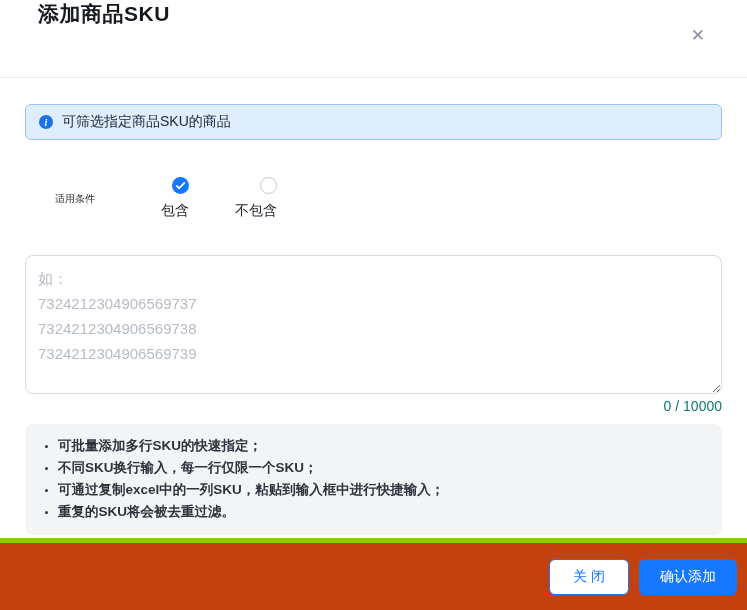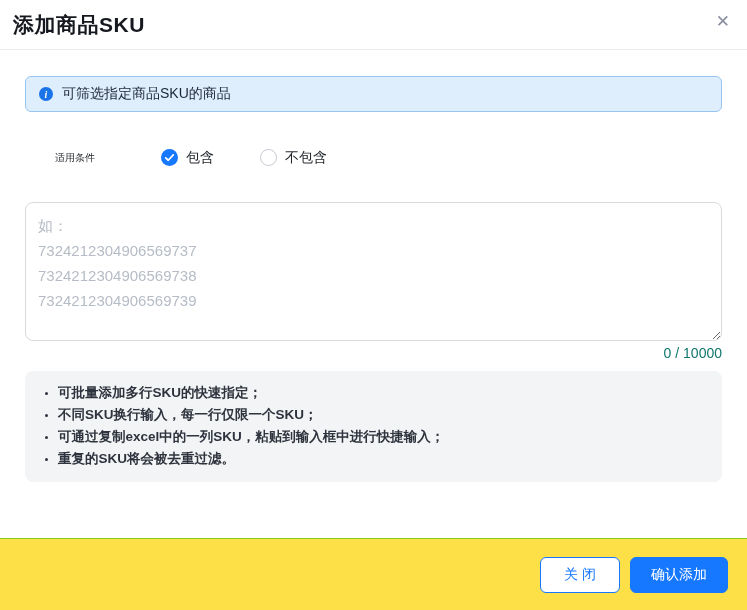--- a/index.html
+++ b/index.html
@@ -7,23 +7,23 @@
     width: 747px; height: 610px;
     background: #ffffff;
     font-family: "Liberation Sans", "DejaVu Sans", sans-serif;
     overflow: hidden;
     color: #1f2329;
   }
   .modal { position: relative; width: 747px; height: 610px; background: #fff; }
 
   
   .modal-header {
-    height: 50px;
-    display: flex; align-items: center; justify-content: space-between;
-    padding: 0 13px;
+    height: 78px;
+    display: flex; justify-content: space-between;
+    padding: 0 38px;
     border-bottom: 1px solid #ececee;
   }
   .modal-title { font-size: 21px; font-weight: 700; color: #15181e; letter-spacing: .5px; }
   .close-btn {
     border: none; background: transparent; cursor: pointer;
     font-size: 17px; color: #8b90a0; line-height: 1;
     padding: 4px; margin-top: -6px;
   }
 
   
@@ -48,21 +48,21 @@
     font-family: "Liberation Serif", "DejaVu Serif", serif;
   }
 
   .form-row { display: flex; }
   .row-condition { margin-top: 37px; align-items: center; }
   .row-sku { margin-top: 35px; align-items: flex-start; }
   .form-label { width: 106px; flex: 0 0 106px; font-size: 10px; color: #1f2329; margin-left: 30px; }
   .row-sku .form-label { padding-top: 13px; }
 
   .radio-group { display: flex; gap: 46px; align-items: center; }
-  .radio-item { display: flex; align-items: flex-start; gap: 8px; cursor: pointer; font-size: 14px; color: #1f2329; }
+  .radio-item { display: flex; align-items: flex-end; gap: 8px; cursor: pointer; font-size: 14px; color: #1f2329; flex-direction: column; }
   .radio-circle {
     width: 17px; height: 17px; border-radius: 50%;
     display: flex; align-items: center; justify-content: center;
   }
   .radio-circle.checked { background: #1677ff; }
   .radio-circle.unchecked { background: #fff; border: 1px solid #c6cad1; }
 
   .sku-field { flex: 1; }
   .sku-textarea {
     width: 100%; height: 139px;
@@ -86,25 +86,25 @@
     font-size: 13.5px; color: #2e333d;
   }
   .tips-box ul { margin: 0; padding-left: 17px; }
   .tips-box li { line-height: 22px; font-weight: bold; }
   .tips-box li::marker { font-size: 10px; }
 
   
   .modal-footer {
     position: absolute; left: 0; right: 0; bottom: 0;
     height: 72px;
-    border-top: 1px solid #84cc16;
+    border-top: 5px solid #84cc16;
     display: flex; align-items: center; justify-content: flex-end;
     gap: 10px;
-    padding: 0 19px;
-    background: #fde047;
+    padding: 0 10px;
+    background: #c2410c;
   }
   .btn {
     height: 36px;
     border-radius: 6px;
     font-size: 14px;
     cursor: pointer;
     font-family: "Liberation Sans", "DejaVu Sans", sans-serif;
   }
   .btn-ghost {
     background: #fff;

